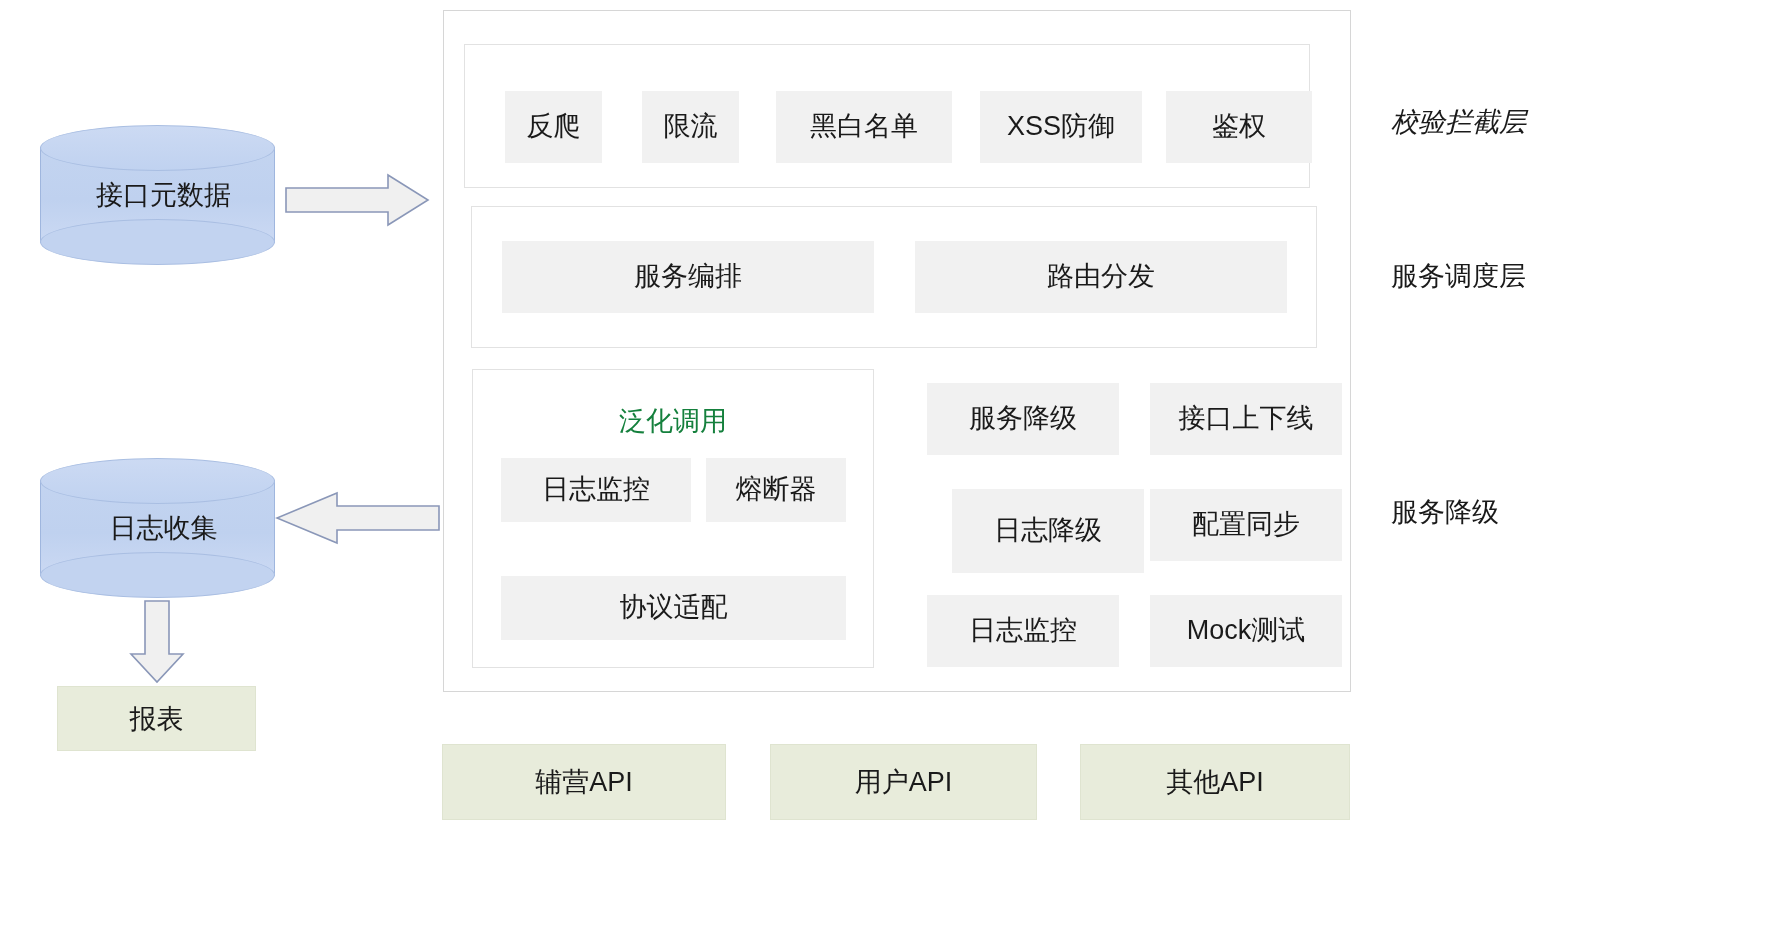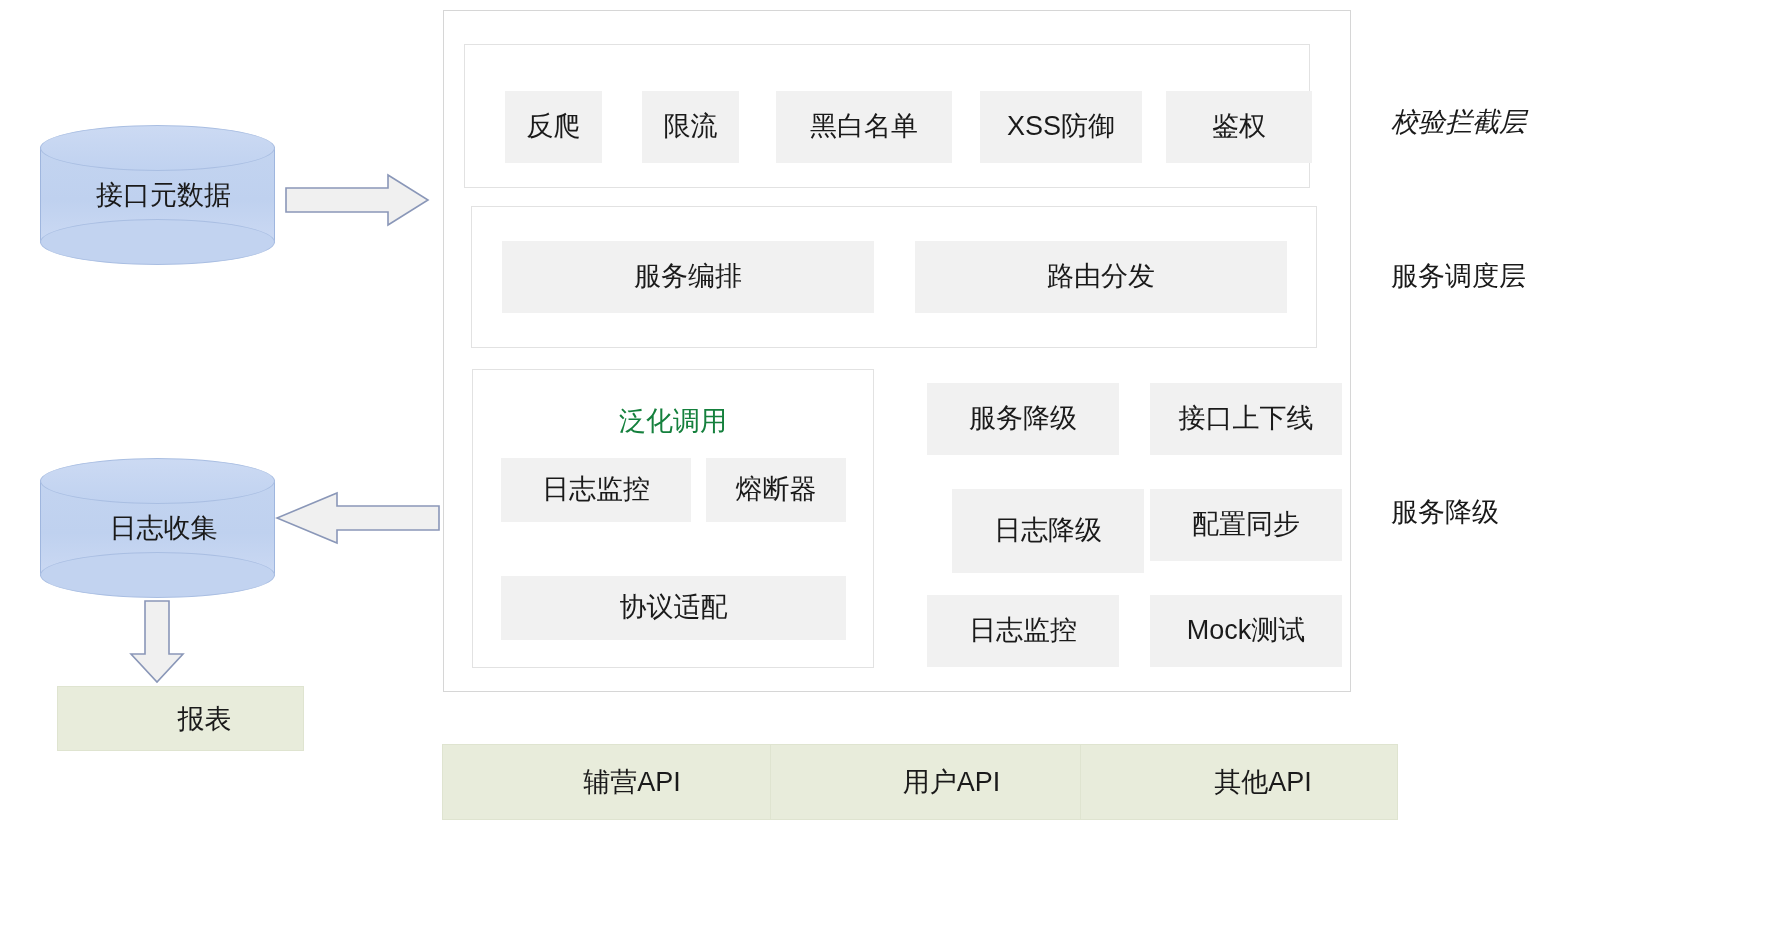--- a/index.html
+++ b/index.html
@@ -105,21 +105,20 @@
   
   .olive-box {
     position: absolute;
     background: #e8ecdb;
     border: 1px solid #dfe4d0;
     display: flex;
     align-items: center;
     justify-content: center;
     font-size: 27px;
     color: #1a1a1a;
-    padding-left: 48px;
   }
 
   
   .layer-label {
     position: absolute;
     font-size: 27px;
     color: #1a1a1a;
     white-space: nowrap;
   }
 </style>

